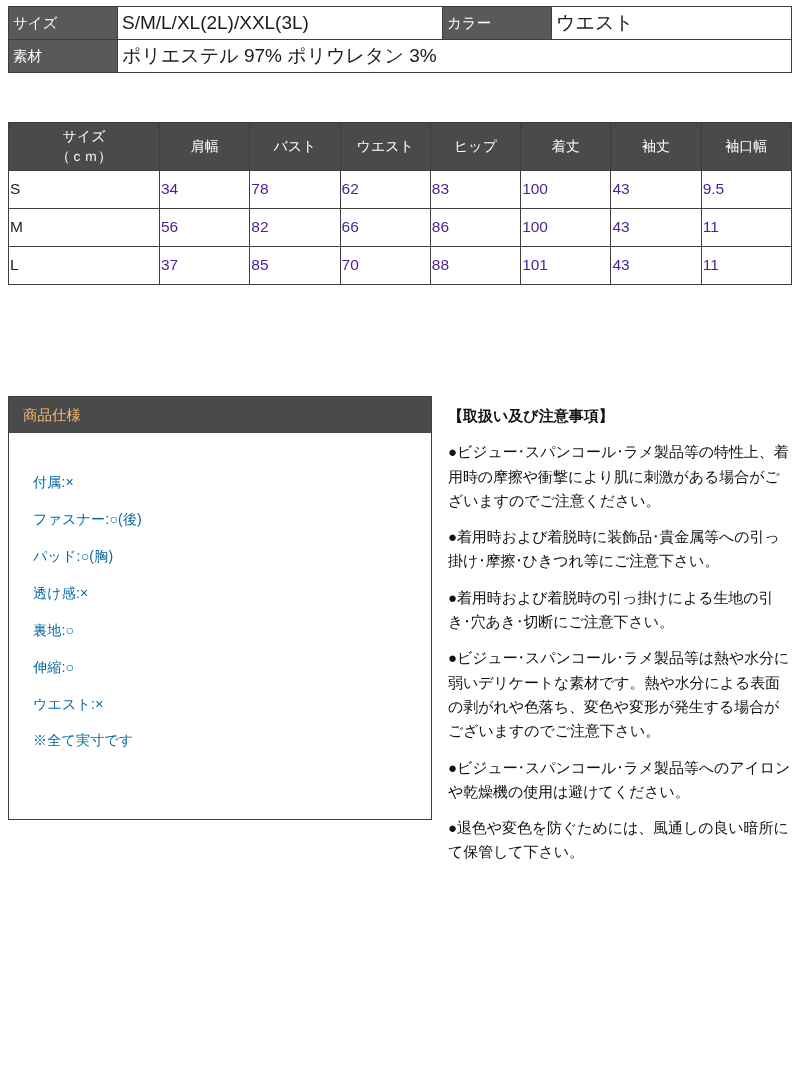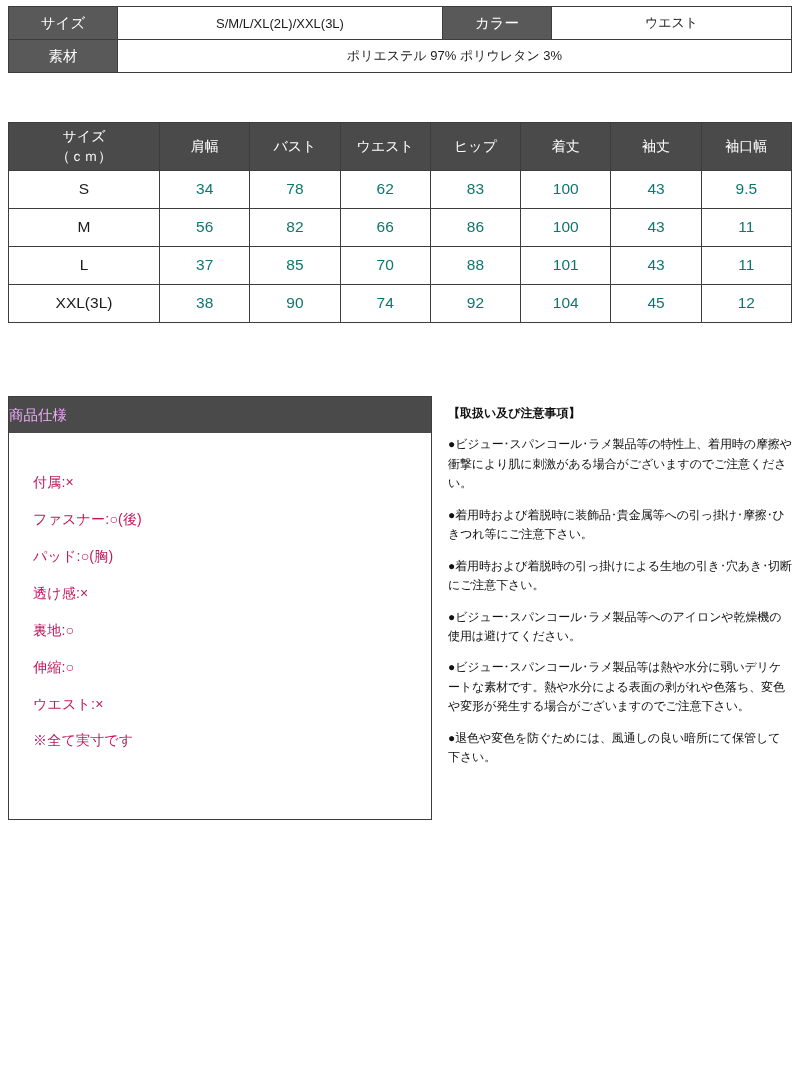--- a/index.html
+++ b/index.html
@@ -22,21 +22,20 @@
   }
 
   
   table {
     border-collapse: collapse;
     table-layout: fixed;
   }
   td, th {
     border: 1px solid #3d3d3d;
     font-weight: normal;
-    text-align: center;
     vertical-align: middle;
   }
 
   
   .spec-table {
     position: absolute;
     left: 8px;
     top: 6px;
     width: 784px;
     font-size: 15px;
@@ -47,21 +46,21 @@
   }
   .spec-table .lbl {
     background: #595959;
     color: #ffffff;
     width: 100px;
     font-size: 14.5px;
   }
   .spec-table .val {
     background: #ffffff;
     color: #1b1b1b;
-    font-size: 13px;
+    font-size: 19px;
   }
 
   
   .meas-table {
     position: absolute;
     left: 8px;
     top: 122px;
     width: 784px;
     font-size: 15px;
   }
@@ -72,21 +71,21 @@
     font-size: 14px;
     line-height: 1.45;
     padding: 3px 2px;
   }
   .meas-table th.size-head {
     width: 146px;
   }
   .meas-table td {
     height: 35px;
     background: #ffffff;
-    color: #0f766e;
+    color: #4c1d95;
     font-size: 15.5px;
   }
   .meas-table td.rowlabel {
     color: #1b1b1b;
   }
 
   
   .bottom {
     position: absolute;
     left: 8px;
@@ -99,48 +98,49 @@
     left: 0;
     top: 0;
     width: 424px;
     height: 424px;
     border: 1px solid #3d3d3d;
     box-sizing: border-box;
     background: #ffffff;
   }
   .spec-box-title {
     background: #4a4a4a;
-    color: #f0abfc;
+    color: #fdba74;
     font-size: 14.5px;
     height: 36px;
     line-height: 36px;
+    padding-left: 14px;
     box-sizing: border-box;
   }
   .spec-list {
     padding: 42px 0 0 24px;
     font-size: 14px;
     line-height: 1;
-    color: #be185d;
+    color: #0369a1;
   }
   .spec-list div {
     margin-bottom: 23px;
     letter-spacing: 0.2px;
   }
   .spec-list .note {
     margin-top: 4px;
     font-size: 14px;
     font-family: Liberation Mono, monospace;
   }
 
   .caution {
     position: absolute;
     left: 440px;
     top: 8px;
     width: 344px;
-    font-size: 12px;
+    font-size: 15px;
     line-height: 1.62;
     color: #111111;
   }
   .caution .ch {
     font-weight: bold;
     margin-bottom: 2px;
     display: block;
     letter-spacing: 0px;
   }
   .caution p {
@@ -209,30 +209,20 @@
       <tr>
         <td class="rowlabel">L</td>
         <td>37</td>
         <td>85</td>
         <td>70</td>
         <td>88</td>
         <td>101</td>
         <td>43</td>
         <td>11</td>
       </tr>
-      <tr>
-        <td class="rowlabel">XXL(3L)</td>
-        <td>38</td>
-        <td>90</td>
-        <td>74</td>
-        <td>92</td>
-        <td>104</td>
-        <td>45</td>
-        <td>12</td>
-      </tr>
     </tbody>
   </table>
 
   <div class="bottom">
 
     <div class="spec-box">
       <div class="spec-box-title">商品仕様</div>
       <div class="spec-list">
         <div>付属:×</div>
         <div>ファスナー:○(後)</div>
@@ -243,20 +233,20 @@
         <div>ウエスト:×</div>
         <div class="note">※全て実寸です</div>
       </div>
     </div>
 
     <div class="caution">
       <span class="ch">【取扱い及び注意事項】</span>
       <p>●ビジュー･スパンコール･ラメ製品等の特性上、着用時の摩擦や衝撃により肌に刺激がある場合がございますのでご注意ください。</p>
       <p>●着用時および着脱時に装飾品･貴金属等への引っ掛け･摩擦･ひきつれ等にご注意下さい。</p>
       <p>●着用時および着脱時の引っ掛けによる生地の引き･穴あき･切断にご注意下さい。</p>
+      <p>●ビジュー･スパンコール･ラメ製品等は熱や水分に弱いデリケートな素材です。熱や水分による表面の剥がれや色落ち、変色や変形が発生する場合がございますのでご注意下さい。</p>
       <p>●ビジュー･スパンコール･ラメ製品等へのアイロンや乾燥機の使用は避けてください。</p>
-      <p>●ビジュー･スパンコール･ラメ製品等は熱や水分に弱いデリケートな素材です。熱や水分による表面の剥がれや色落ち、変色や変形が発生する場合がございますのでご注意下さい。</p>
       <p>●退色や変色を防ぐためには、風通しの良い暗所にて保管して下さい。</p>
     </div>
 
   </div>
 
 </div>
 
 </body></html>

